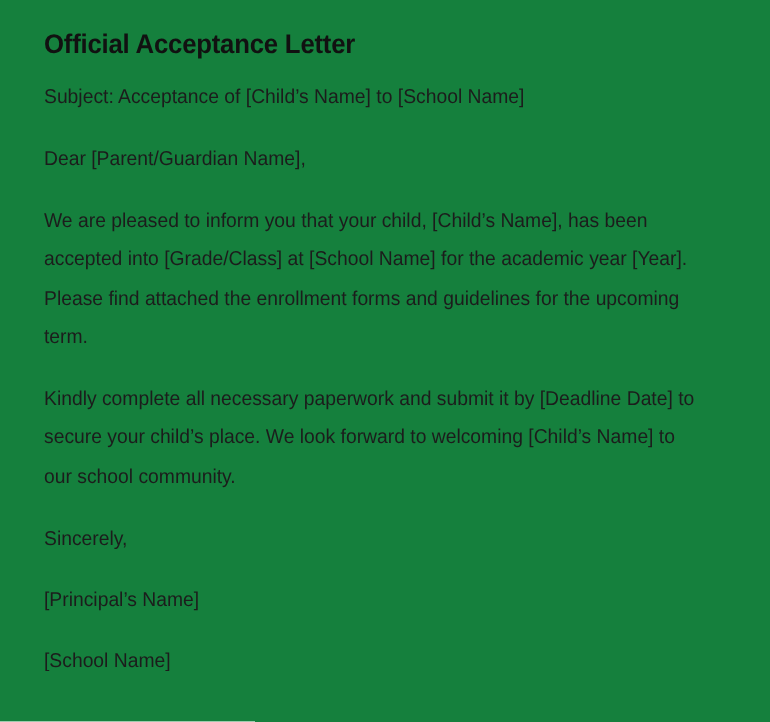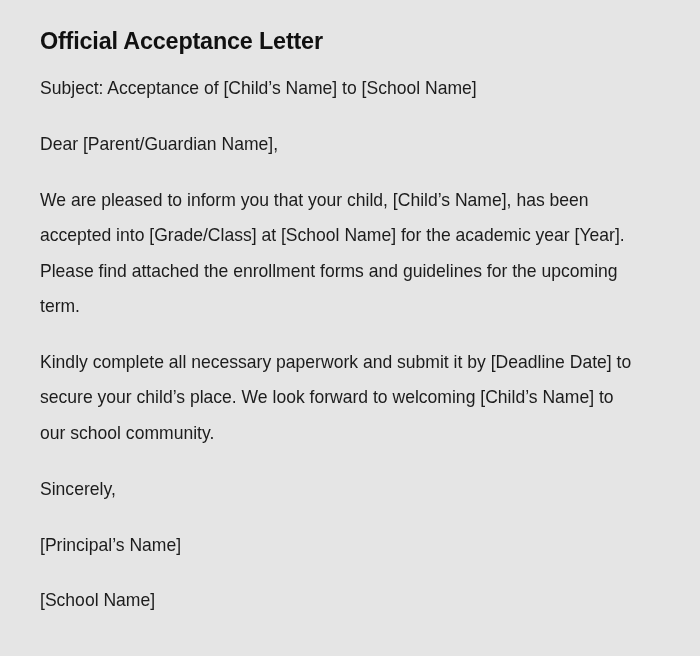--- a/index.html
+++ b/index.html
@@ -14,21 +14,21 @@
     font-family: "Liberation Sans", sans-serif;
     color: #1a1a1a;
     -webkit-font-smoothing: antialiased;
   }
 
   .letter-page {
     width: 700px;
     height: 656px;
     box-sizing: border-box;
     padding: 0;
-    background: #e5e5e5;
+    background: #15803d;
     position: relative;
   }
 
   .letter-body {
     position: absolute;
     left: 40px;
     top: 0;
     width: 610px;
   }
 

